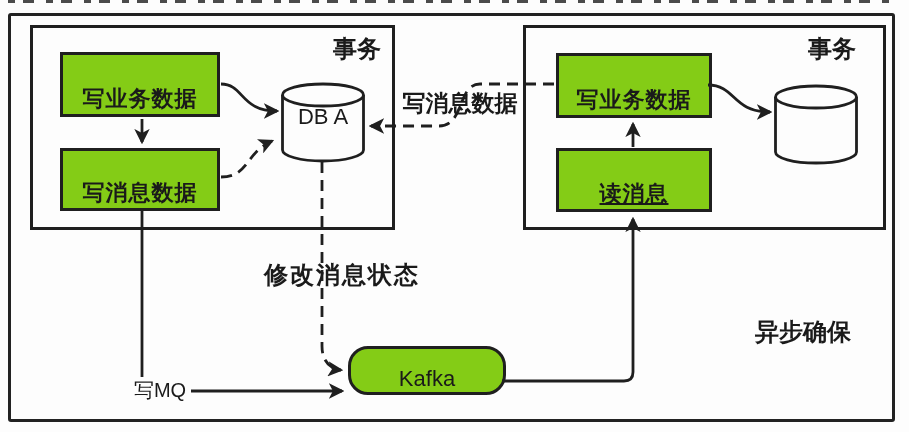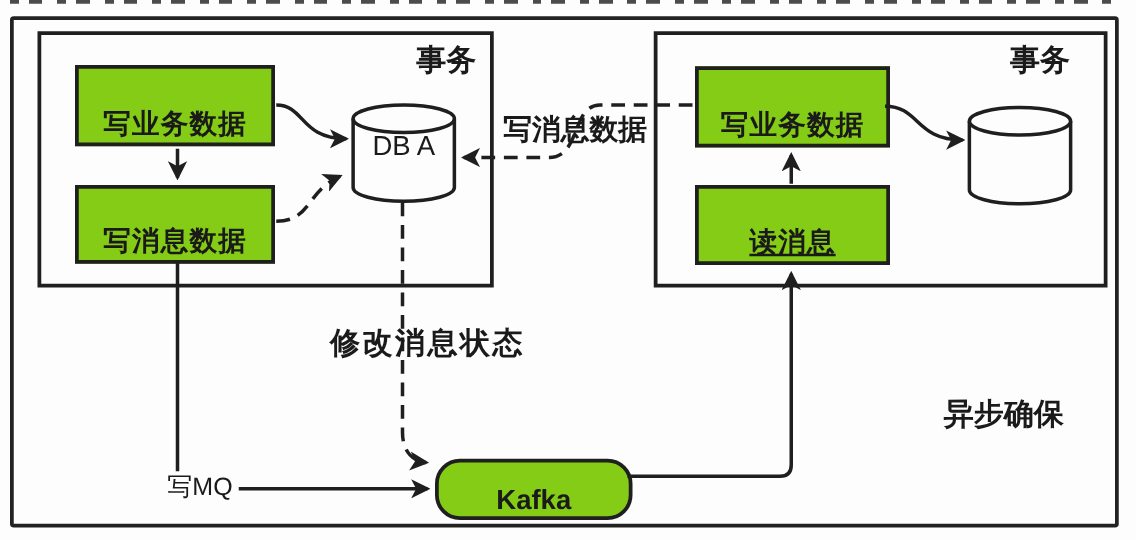--- a/index.html
+++ b/index.html
@@ -52,23 +52,23 @@
     font-size: 22px;
     font-weight: 600;
     letter-spacing: 1px;
     z-index: 1;
   }
   .node.biz-l { left: 60px;  top: 52px;  width: 154px; height: 59px; }
   .node.msg-l { left: 60px;  top: 148px; width: 154px; height: 57px; }
   .node.biz-r { left: 556px; top: 53px;  width: 150px; height: 59px; }
   .node.read-r{ left: 556px; top: 148px; width: 150px; height: 58px; text-decoration: underline; }
   .node.kafka {
-    left: 348px; top: 367px; width: 152px; height: 43px;
+    left: 348px; top: 346px; width: 152px; height: 43px;
     border-radius: 20px;
-    font-weight: 700;
+    font-weight: 400;
     letter-spacing: 0;
   }
   .float-label {
     position: absolute;
     font-size: 24px;
     font-weight: 700;
     text-align: center;
     white-space: nowrap;
     z-index: 3;
     line-height: 1.1;

